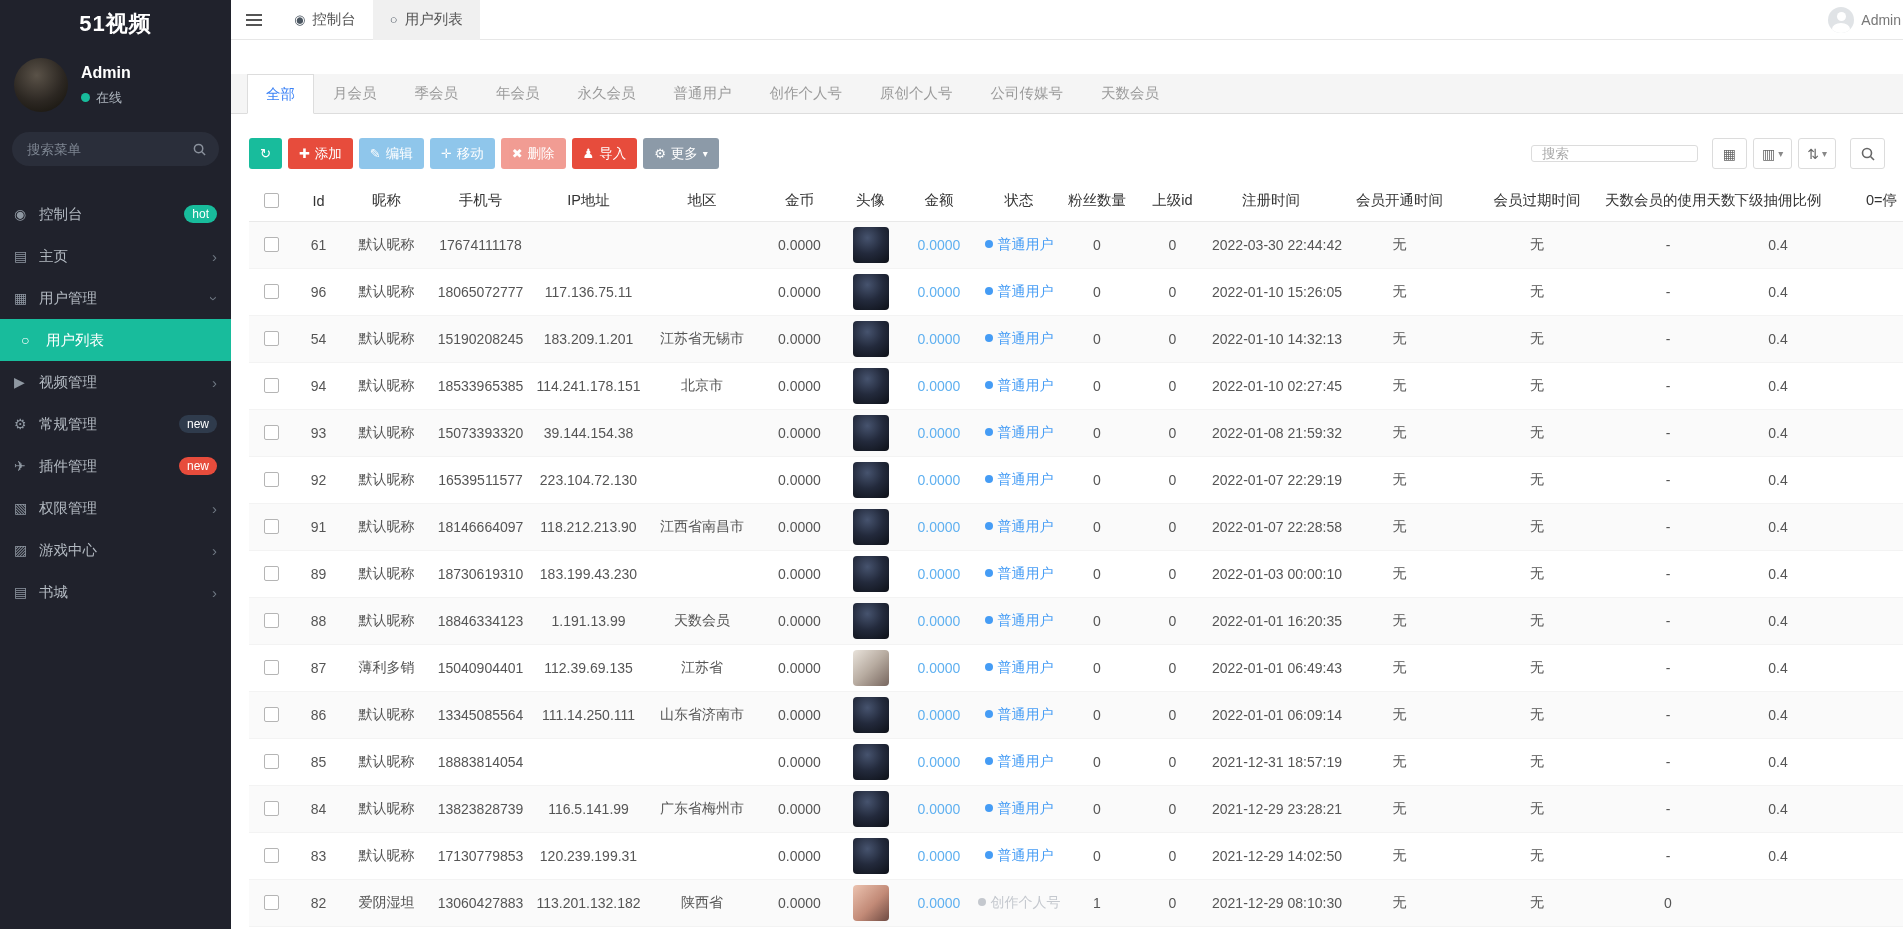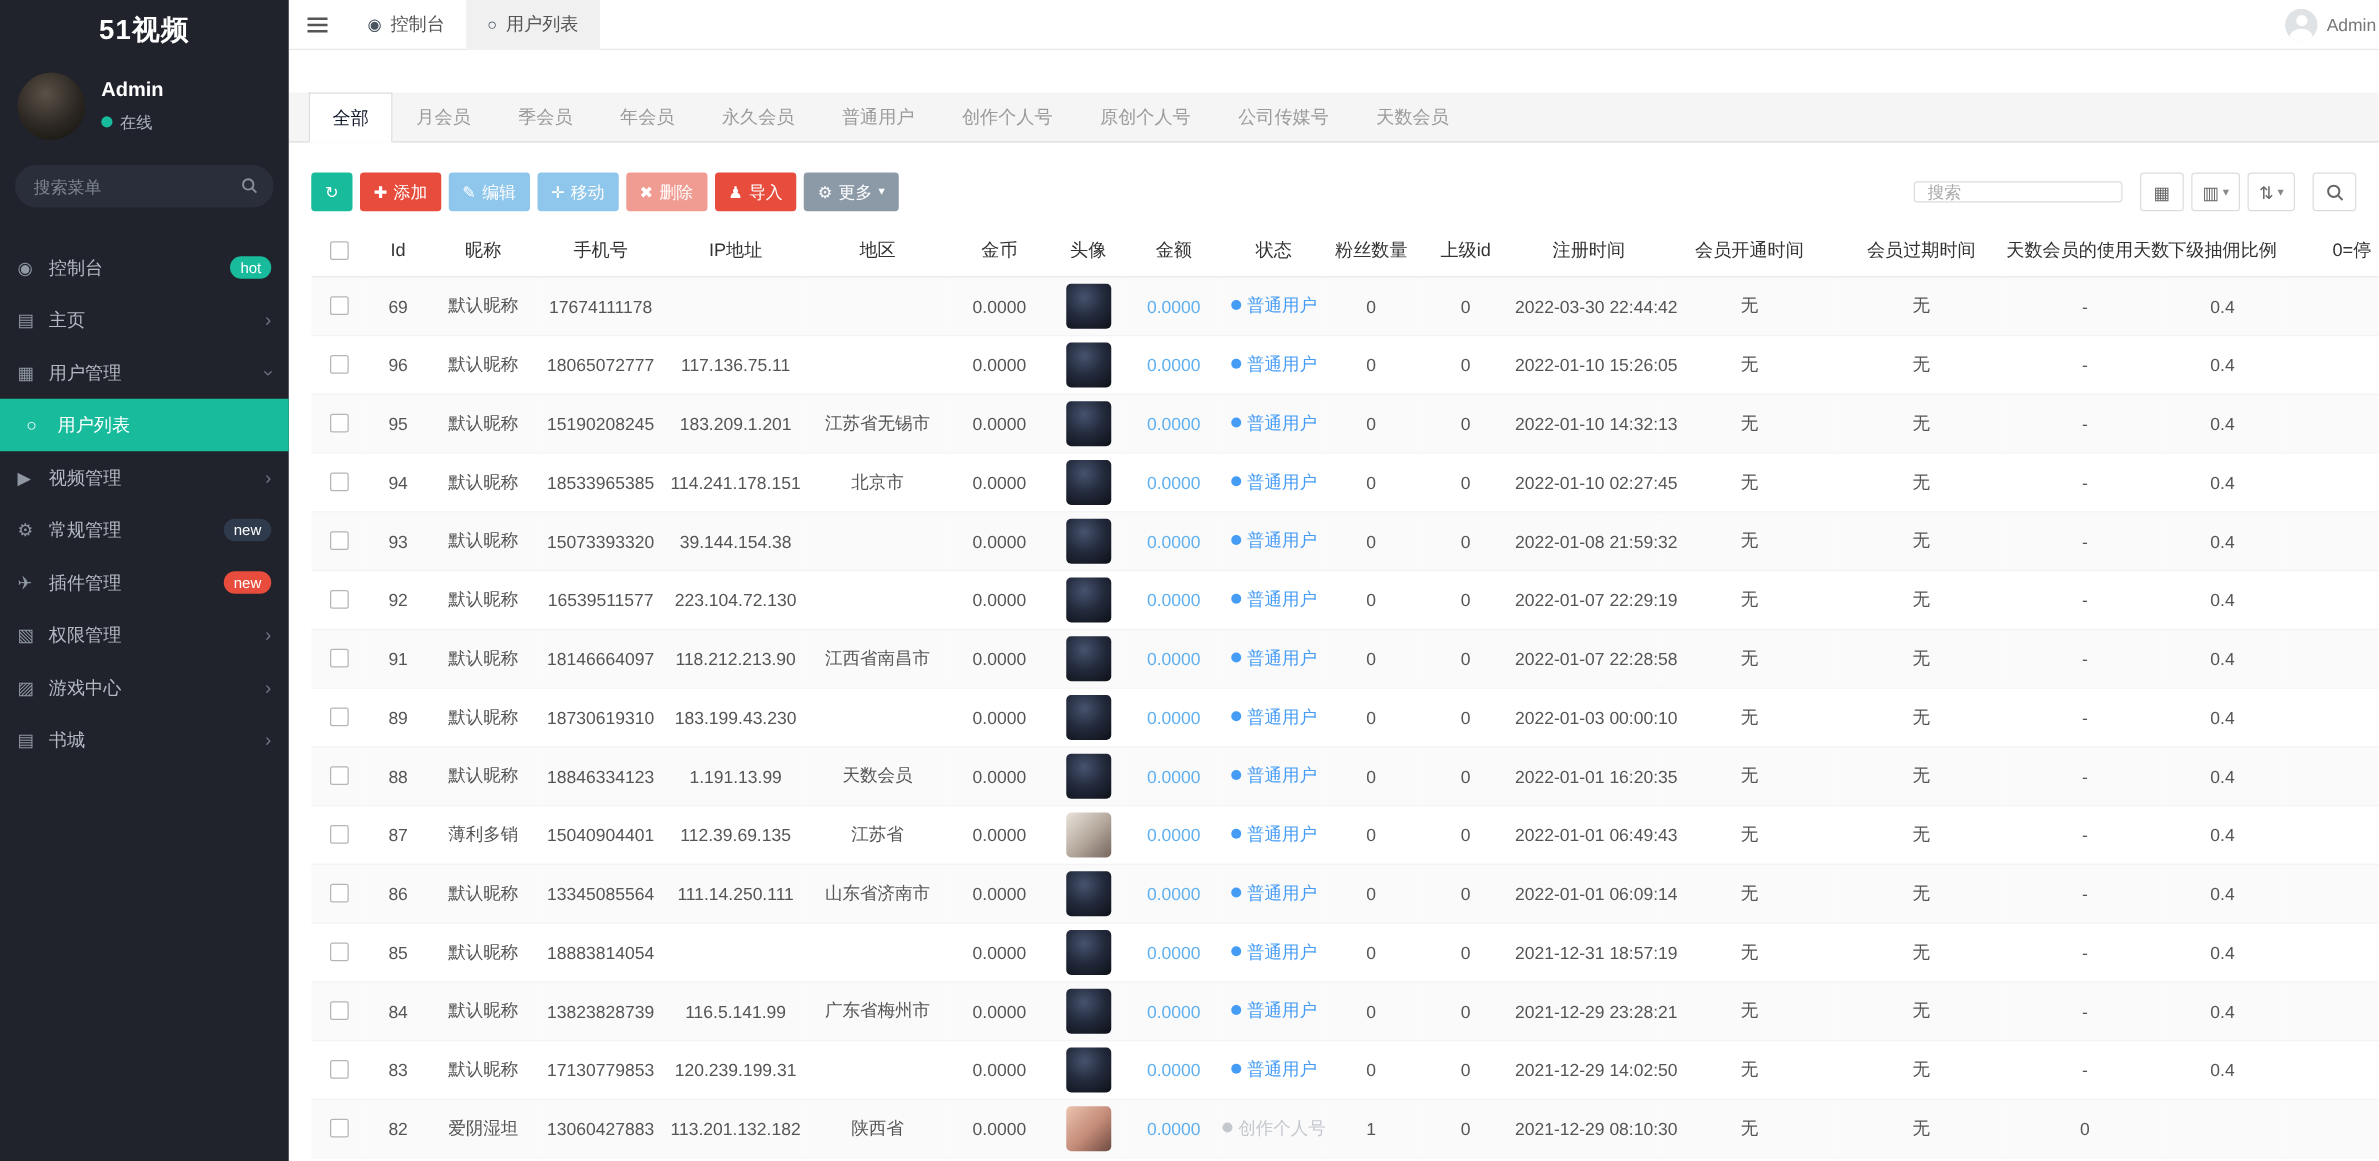--- a/index.html
+++ b/index.html
@@ -45,21 +45,21 @@
 
   
   .main { position:absolute; left:231px; top:40px; right:0; bottom:0; background:#fff; overflow:hidden; }
   .watermark { position:absolute; top:62px; left:1098px; font-size:36px; font-weight:bold;
     color:rgba(175,175,175,0.45); letter-spacing:2px; z-index:1; pointer-events:none; }
 
   .tabs-strip { margin-top:34px; height:40px; background:#f5f5f5; border-bottom:1px solid #ddd;
     display:flex; align-items:stretch; padding-left:16px; position:relative; z-index:2; }
   .ftab { display:flex; align-items:center; padding:0 18px; font-size:14.5px; color:#9b9b9b;
     border:1px solid transparent; cursor:pointer; }
-  .ftab.active { background:#fff; border-color:#ddd; border-bottom-color:#fff; color:#0f172a; margin-bottom:-1px; }
+  .ftab.active { background:#fff; border-color:#ddd; border-bottom-color:#fff; color:#3b82f6; margin-bottom:-1px; }
 
   .toolbar { display:flex; align-items:center; margin:24px 18px 12px; position:relative; z-index:2; }
   .tb-btn { height:31px; border:none; border-radius:3px; color:#fff; font-size:13.5px; padding:0 11px;
     display:inline-flex; align-items:center; gap:5px; margin-right:6px; cursor:pointer; font-family:inherit; }
   .tb-btn .b-icon { font-size:13px; }
   .tb-btn.disabled { opacity:.55; cursor:default; }
   .tb-right { margin-left:auto; display:flex; align-items:center; }
   .tb-search { width:167px; height:17px; border:1px solid #dcdcdc; border-radius:3px; padding:0 10px;
     font-size:13.5px; color:#666; outline:none; font-family:inherit; }
   .tb-search::placeholder { color:#aaa; }
@@ -322,21 +322,21 @@
             <th>天数会员的使用天数</th>
             <th>下级抽佣比例</th>
             <th>0=停</th>
           </tr>
         </thead>
       <tbody id="tbody">
           <tr>
             <td>
               <div class="cb"></div>
             </td>
-            <td>69</td>
+            <td>61</td>
             <td>默认昵称</td>
             <td>17674111178</td>
             <td></td>
             <td></td>
             <td>0.0000</td>
             <td>
               <div class="thumb dark"></div>
             </td>
             <td><a class="amount">0.0000</a></td>
             <td><span class="status normal"><i class="sdot"></i>普通用户</span></td>
@@ -370,21 +370,21 @@
             <td>无</td>
             <td>无</td>
             <td>-</td>
             <td>0.4</td>
             <td></td>
           </tr>
           <tr>
             <td>
               <div class="cb"></div>
             </td>
-            <td>95</td>
+            <td>54</td>
             <td>默认昵称</td>
             <td>15190208245</td>
             <td>183.209.1.201</td>
             <td>江苏省无锡市</td>
             <td>0.0000</td>
             <td>
               <div class="thumb dark"></div>
             </td>
             <td><a class="amount">0.0000</a></td>
             <td><span class="status normal"><i class="sdot"></i>普通用户</span></td>

